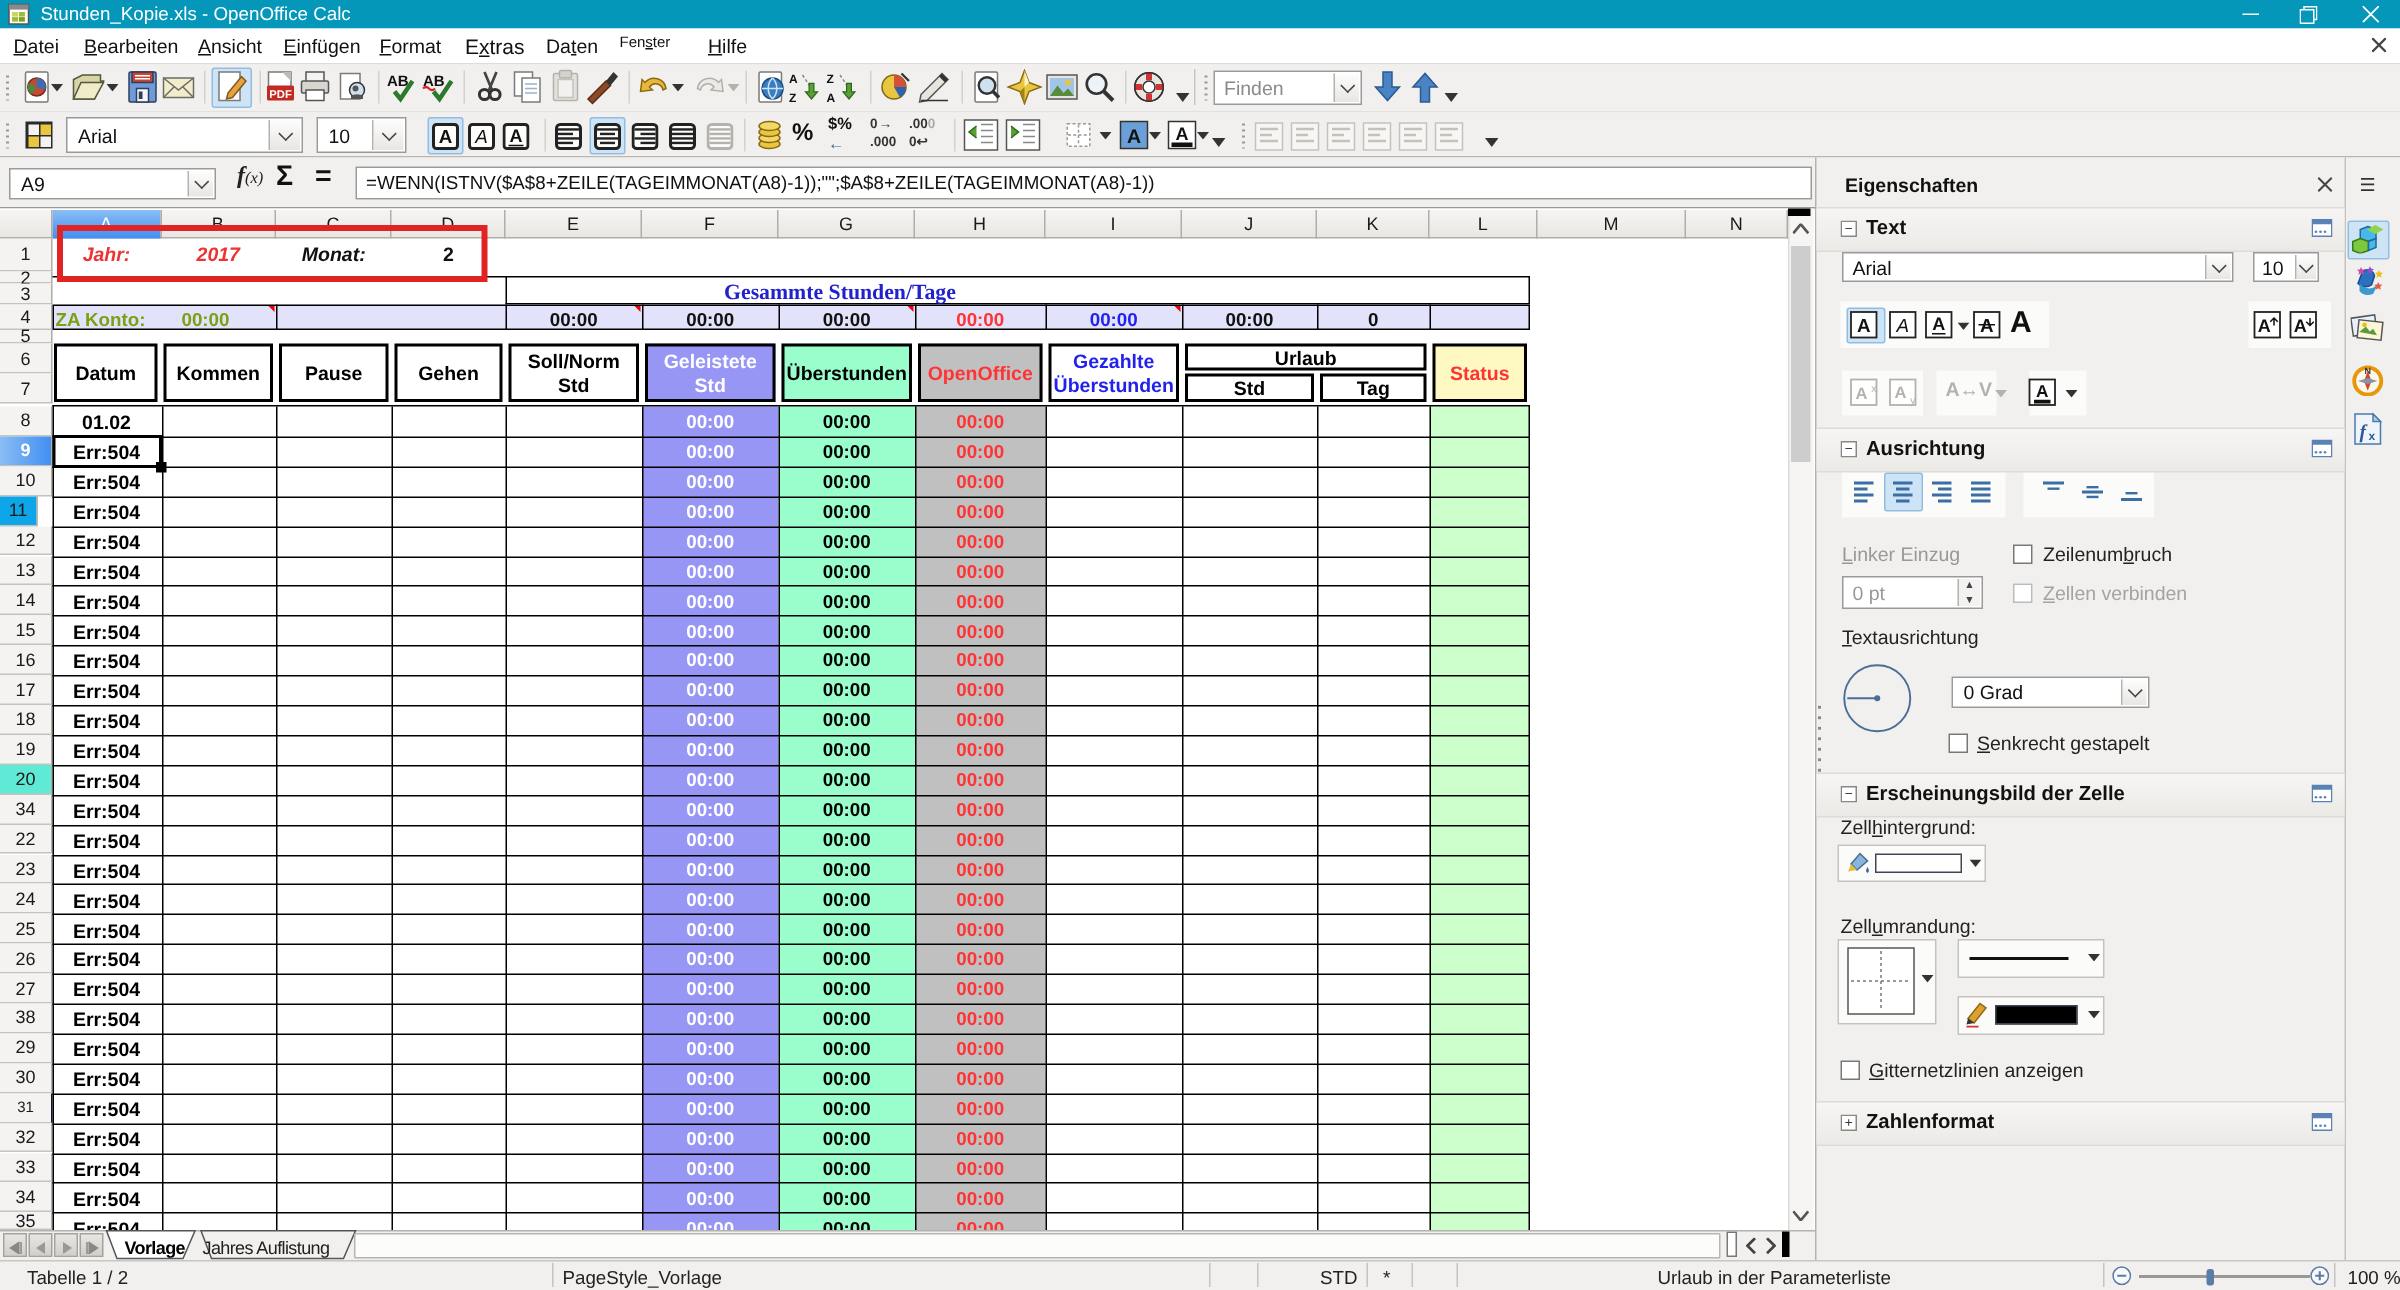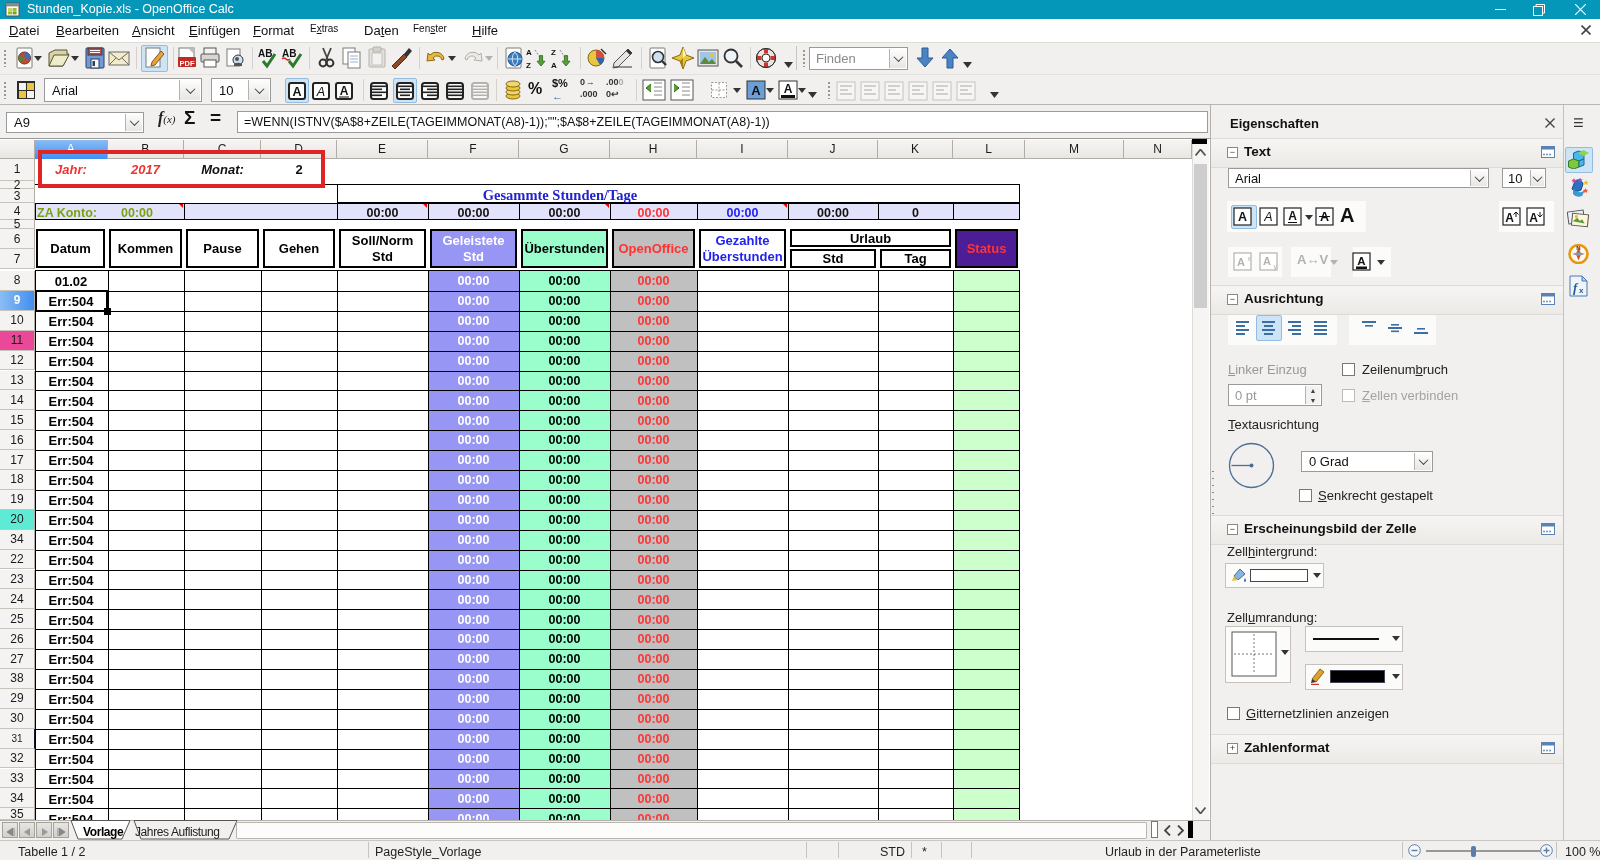--- a/index.html
+++ b/index.html
@@ -35,21 +35,21 @@
   </svg>
 <svg class="ab" style="left:1574.5px;top:4px" width="11" height="11">
     <path d="M0 0 L11 11 M11 0 L0 11" stroke="#fff" stroke-width="1.2"></path>
   </svg>
 <div class="ab" style="left:0;top:19px;width:1600px;height:23.5px;background:#fff;border-bottom:1px solid #dedcd8"></div>
 <div class="ab tt" style="left:9px;top:23px;font-size:13px;color:#111"><u>D</u>atei</div>
 <div class="ab tt" style="left:56px;top:23px;font-size:13px;color:#111"><u>B</u>earbeiten</div>
 <div class="ab tt" style="left:132px;top:23px;font-size:13px;color:#111"><u>A</u>nsicht</div>
 <div class="ab tt" style="left:189px;top:23px;font-size:13px;color:#111"><u>E</u>infügen</div>
 <div class="ab tt" style="left:253px;top:23px;font-size:13px;color:#111"><u>F</u>ormat</div>
-<div class="ab tt" style="left:310px;top:23px;font-size:10px;color:#111">E<u>x</u>tras</div>
+<div class="ab tt" style="left:310px;top:23px;font-size:14px;color:#111">E<u>x</u>tras</div>
 <div class="ab tt" style="left:364px;top:23px;font-size:13px;color:#111">Da<u>t</u>en</div>
 <div class="ab tt" style="left:413px;top:23px;font-size:10px;color:#111">Fen<u>s</u>ter</div>
 <div class="ab tt" style="left:472px;top:23px;font-size:13px;color:#111"><u>H</u>ilfe</div>
 <svg class="ab" style="left:1581px;top:25px" width="10" height="10">
     <path d="M0.5 0.5 L9.5 9.5 M9.5 0.5 L0.5 9.5" stroke="#444" stroke-width="1.6"></path>
   </svg>
 <div class="ab" style="left:0;top:42.5px;width:1600px;height:32px;background:#f1f0ee;border-bottom:1px solid #e3e1de"></div>
 <div class="ab" style="left:4px;top:49px;width:2px;height:18px;background-image:radial-gradient(circle,#9a9792 1px,transparent 1px);background-size:2px 4px"></div>
 <svg class="icon" style="left:13.0px;top:46px" width="24" height="24">
     <rect x="4" y="2" width="15" height="20" rx="1" fill="#fff" stroke="#7a7a77"></rect>
@@ -395,21 +395,21 @@
 <div class="ab" style="left:0;top:19.5px;width:35px;height:22.5px;background:#f4f3f1;color:#1a1a1a;border-right:1px solid #b2aea7;border-bottom:1px solid #c6c3bd;font-size:12px;display:flex;align-items:center;justify-content:center">1</div>
 <div class="ab" style="left:0;top:42px;width:35px;height:8px;background:#f4f3f1;color:#1a1a1a;border-right:1px solid #b2aea7;border-bottom:1px solid #c6c3bd;font-size:12px;display:flex;align-items:center;justify-content:center">2</div>
 <div class="ab" style="left:0;top:50px;width:35px;height:14px;background:#f4f3f1;color:#1a1a1a;border-right:1px solid #b2aea7;border-bottom:1px solid #c6c3bd;font-size:12px;display:flex;align-items:center;justify-content:center">3</div>
 <div class="ab" style="left:0;top:64px;width:35px;height:17px;background:#f4f3f1;color:#1a1a1a;border-right:1px solid #b2aea7;border-bottom:1px solid #c6c3bd;font-size:12px;display:flex;align-items:center;justify-content:center">4</div>
 <div class="ab" style="left:0;top:81px;width:35px;height:9px;background:#f4f3f1;color:#1a1a1a;border-right:1px solid #b2aea7;border-bottom:1px solid #c6c3bd;font-size:12px;display:flex;align-items:center;justify-content:center">5</div>
 <div class="ab" style="left:0;top:90px;width:35px;height:20px;background:#f4f3f1;color:#1a1a1a;border-right:1px solid #b2aea7;border-bottom:1px solid #c6c3bd;font-size:12px;display:flex;align-items:center;justify-content:center">6</div>
 <div class="ab" style="left:0;top:110px;width:35px;height:20px;background:#f4f3f1;color:#1a1a1a;border-right:1px solid #b2aea7;border-bottom:1px solid #c6c3bd;font-size:12px;display:flex;align-items:center;justify-content:center">7</div>
 <div class="ab" style="left:0;top:132.0px;width:35px;height:19.899999999999977px;background:#f4f3f1;color:#1a1a1a;border-right:1px solid #b2aea7;border-bottom:1px solid #c6c3bd;font-size:12px;display:flex;align-items:center;justify-content:center">8</div>
 <div class="ab" style="left:0;top:151.89999999999998px;width:35px;height:19.899999999999977px;background:linear-gradient(90deg,#8abdf4,#418ff2);color:#fff;font-weight:bold;border-right:1px solid #b2aea7;border-bottom:1px solid #c6c3bd;font-size:12px;display:flex;align-items:center;justify-content:center">9</div>
 <div class="ab" style="left:0;top:171.8px;width:35px;height:19.899999999999977px;background:#f4f3f1;color:#1a1a1a;border-right:1px solid #b2aea7;border-bottom:1px solid #c6c3bd;font-size:12px;display:flex;align-items:center;justify-content:center">10</div>
-<div class="ab" style="left:0;top:191.7px;width:35px;height:19.899999999999977px;background:#ec4899;color:#1a1a1a;border-right:1px solid #b2aea7;border-bottom:1px solid #c6c3bd;font-size:12px;display:flex;align-items:center;justify-content:center">11</div>
+<div class="ab" style="left:0;top:191.7px;width:25px;height:19.899999999999977px;background:#0ea5e9;color:#1a1a1a;border-right:1px solid #b2aea7;border-bottom:1px solid #c6c3bd;font-size:12px;display:flex;align-items:center;justify-content:center">11</div>
 <div class="ab" style="left:0;top:211.60000000000002px;width:35px;height:19.899999999999977px;background:#f4f3f1;color:#1a1a1a;border-right:1px solid #b2aea7;border-bottom:1px solid #c6c3bd;font-size:12px;display:flex;align-items:center;justify-content:center">12</div>
 <div class="ab" style="left:0;top:231.5px;width:35px;height:19.899999999999977px;background:#f4f3f1;color:#1a1a1a;border-right:1px solid #b2aea7;border-bottom:1px solid #c6c3bd;font-size:12px;display:flex;align-items:center;justify-content:center">13</div>
 <div class="ab" style="left:0;top:251.39999999999998px;width:35px;height:19.899999999999977px;background:#f4f3f1;color:#1a1a1a;border-right:1px solid #b2aea7;border-bottom:1px solid #c6c3bd;font-size:12px;display:flex;align-items:center;justify-content:center">14</div>
 <div class="ab" style="left:0;top:271.29999999999995px;width:35px;height:19.899999999999977px;background:#f4f3f1;color:#1a1a1a;border-right:1px solid #b2aea7;border-bottom:1px solid #c6c3bd;font-size:12px;display:flex;align-items:center;justify-content:center">15</div>
 <div class="ab" style="left:0;top:291.2px;width:35px;height:19.899999999999977px;background:#f4f3f1;color:#1a1a1a;border-right:1px solid #b2aea7;border-bottom:1px solid #c6c3bd;font-size:12px;display:flex;align-items:center;justify-content:center">16</div>
 <div class="ab" style="left:0;top:311.1px;width:35px;height:19.899999999999977px;background:#f4f3f1;color:#1a1a1a;border-right:1px solid #b2aea7;border-bottom:1px solid #c6c3bd;font-size:12px;display:flex;align-items:center;justify-content:center">17</div>
 <div class="ab" style="left:0;top:331.0px;width:35px;height:19.899999999999977px;background:#f4f3f1;color:#1a1a1a;border-right:1px solid #b2aea7;border-bottom:1px solid #c6c3bd;font-size:12px;display:flex;align-items:center;justify-content:center">18</div>
 <div class="ab" style="left:0;top:350.9px;width:35px;height:19.899999999999977px;background:#f4f3f1;color:#1a1a1a;border-right:1px solid #b2aea7;border-bottom:1px solid #c6c3bd;font-size:12px;display:flex;align-items:center;justify-content:center">19</div>
 <div class="ab" style="left:0;top:370.79999999999995px;width:35px;height:19.899999999999977px;background:#5eead4;color:#1a1a1a;border-right:1px solid #b2aea7;border-bottom:1px solid #c6c3bd;font-size:12px;display:flex;align-items:center;justify-content:center">20</div>
 <div class="ab" style="left:0;top:390.70000000000005px;width:35px;height:19.899999999999977px;background:#f4f3f1;color:#1a1a1a;border-right:1px solid #b2aea7;border-bottom:1px solid #c6c3bd;font-size:12px;display:flex;align-items:center;justify-content:center">34</div>
@@ -462,21 +462,21 @@
 <div class="ab" style="left:186px;top:90px;width:73px;height:39px;background:#fff;border:2px solid #000;display:flex;align-items:center;justify-content:center;text-align:center;font-size:13px;font-weight:bold;color:#000;">Pause</div>
 <div class="ab" style="left:263px;top:90px;width:72px;height:39px;background:#fff;border:2px solid #000;display:flex;align-items:center;justify-content:center;text-align:center;font-size:13px;font-weight:bold;color:#000;">Gehen</div>
 <div class="ab" style="left:339px;top:90px;width:87px;height:39px;background:#fff;border:2px solid #000;display:flex;align-items:center;justify-content:center;text-align:center;font-size:13px;font-weight:bold;color:#000;line-height:16px;">Soll/Norm<br>Std</div>
 <div class="ab" style="left:430px;top:90px;width:87px;height:39px;background:#9896f5;border:2px solid #000;display:flex;align-items:center;justify-content:center;text-align:center;font-size:13px;font-weight:bold;color:#fff;line-height:16px;">Geleistete<br>Std</div>
 <div class="ab" style="left:521px;top:90px;width:87px;height:39px;background:#99fecb;border:2px solid #000;display:flex;align-items:center;justify-content:center;text-align:center;font-size:13px;font-weight:bold;color:#000;">Überstunden</div>
 <div class="ab" style="left:612px;top:90px;width:83px;height:39px;background:#c0c0c0;border:2px solid #000;display:flex;align-items:center;justify-content:center;text-align:center;font-size:13px;font-weight:bold;color:#f33;">OpenOffice</div>
 <div class="ab" style="left:699px;top:90px;width:87px;height:39px;background:#fff;border:2px solid #000;display:flex;align-items:center;justify-content:center;text-align:center;font-size:13px;font-weight:bold;color:#2222ee;line-height:16px;">Gezahlte<br>Überstunden</div>
 <div class="ab" style="left:790px;top:90px;width:161px;height:18px;background:#fff;border:2px solid #000;display:flex;align-items:center;justify-content:center;text-align:center;font-size:13px;font-weight:bold;color:#000;">Urlaub</div>
 <div class="ab" style="left:790px;top:110px;width:86px;height:19px;background:#fff;border:2px solid #000;display:flex;align-items:center;justify-content:center;text-align:center;font-size:13px;font-weight:bold;color:#000;">Std</div>
 <div class="ab" style="left:880px;top:110px;width:71px;height:19px;background:#fff;border:2px solid #000;display:flex;align-items:center;justify-content:center;text-align:center;font-size:13px;font-weight:bold;color:#000;">Tag</div>
-<div class="ab" style="left:955px;top:90px;width:63px;height:39px;background:#4c1d95;border:2px solid #000;display:flex;align-items:center;justify-content:center;text-align:center;font-size:13px;font-weight:bold;color:#f33;">Status</div>
+<div class="ab" style="left:955px;top:90px;width:63px;height:39px;background:#fef9c3;border:2px solid #000;display:flex;align-items:center;justify-content:center;text-align:center;font-size:13px;font-weight:bold;color:#f33;">Status</div>
 <div class="ab" style="left:428px;top:132px;width:91px;height:549px;background:#9896f5"></div>
 <div class="ab" style="left:519px;top:132px;width:91px;height:549px;background:#99fecb"></div>
 <div class="ab" style="left:610px;top:132px;width:87px;height:549px;background:#c0c0c0"></div>
 <div class="ab" style="left:953px;top:132px;width:67px;height:549px;background:#ccffcc"></div>
 <div class="ab" style="left:35px;top:130.5px;width:985px;height:550.5px;border:1.5px solid #000;border-bottom:none"></div>
 <div class="vline" style="left:107.5px;top:132px;width:1px;height:549px"></div>
 <div class="vline" style="left:184px;top:132px;width:1px;height:549px"></div>
 <div class="vline" style="left:261px;top:132px;width:1px;height:549px"></div>
 <div class="vline" style="left:337px;top:132px;width:1px;height:549px"></div>
 <div class="vline" style="left:428px;top:132px;width:1px;height:549px"></div>

